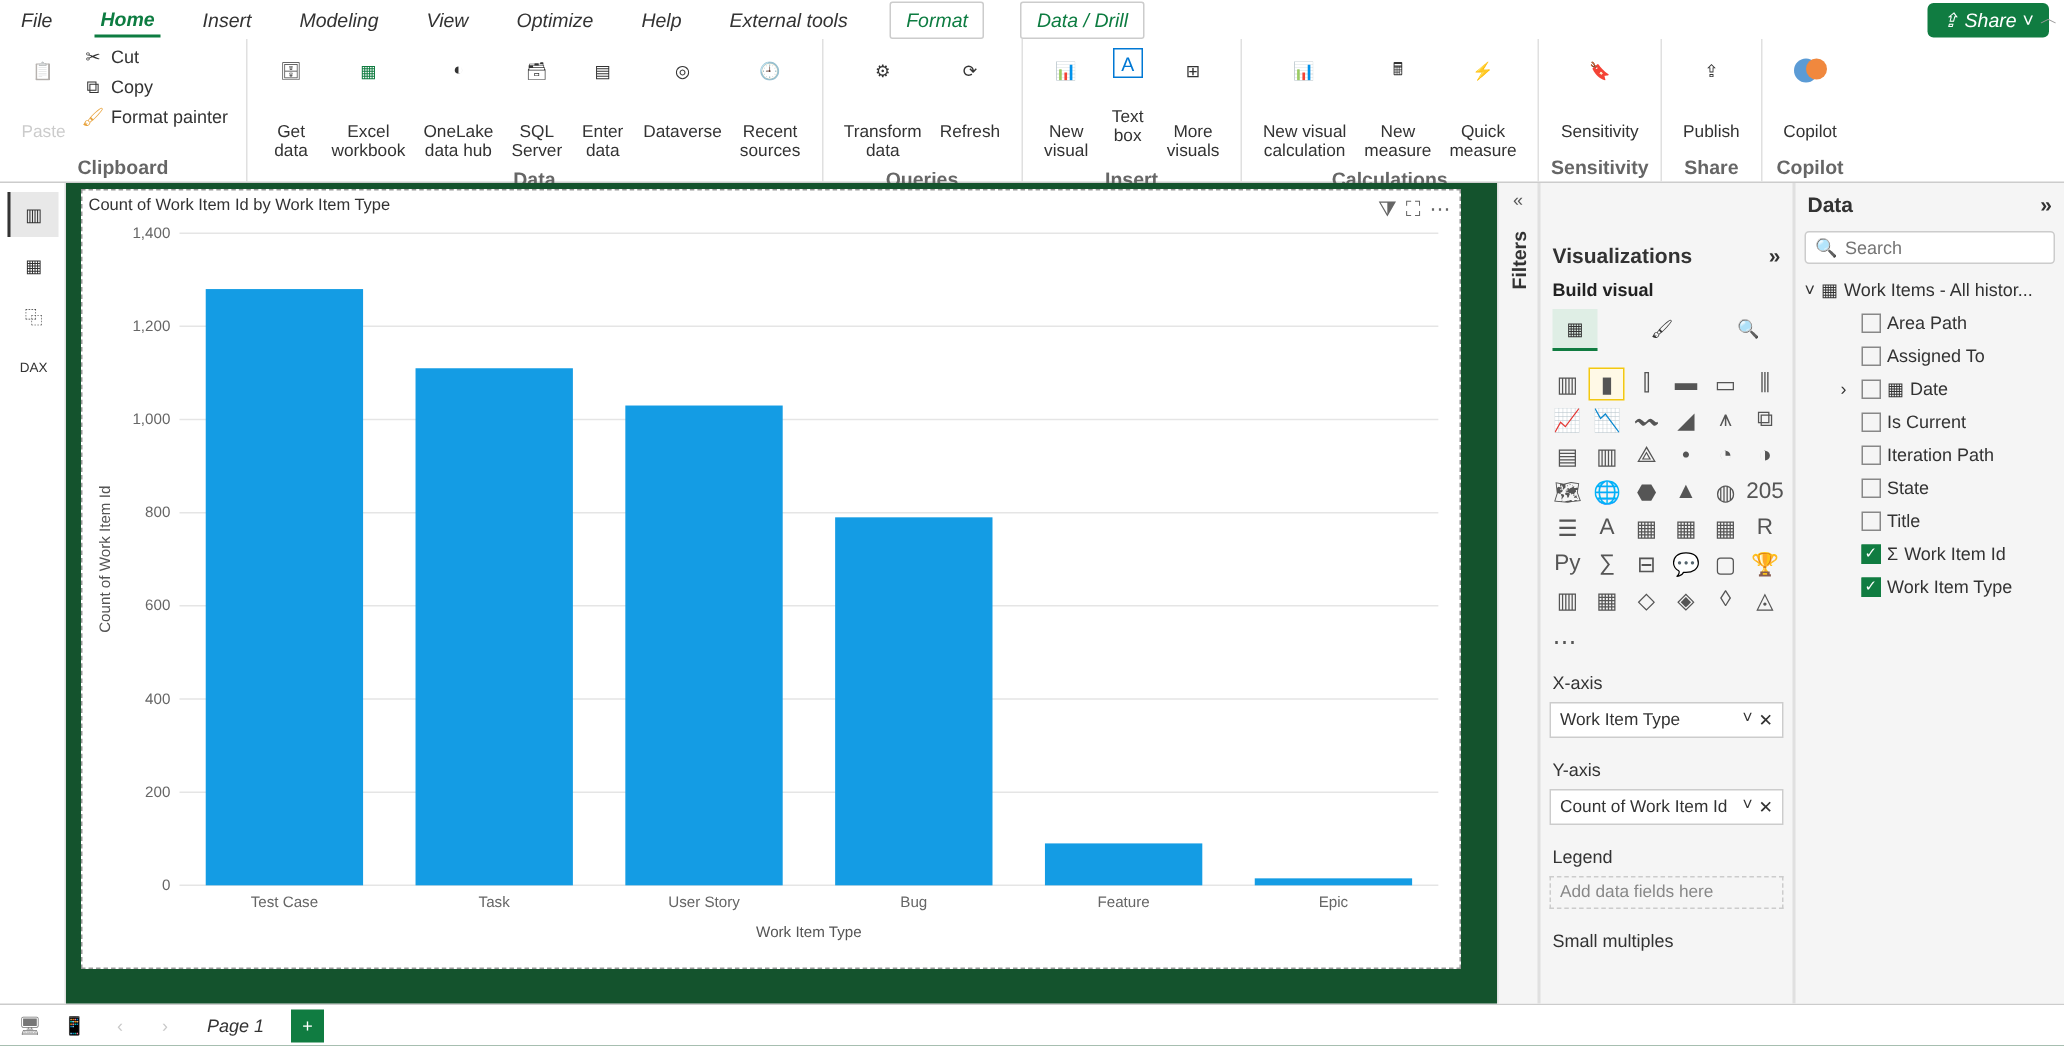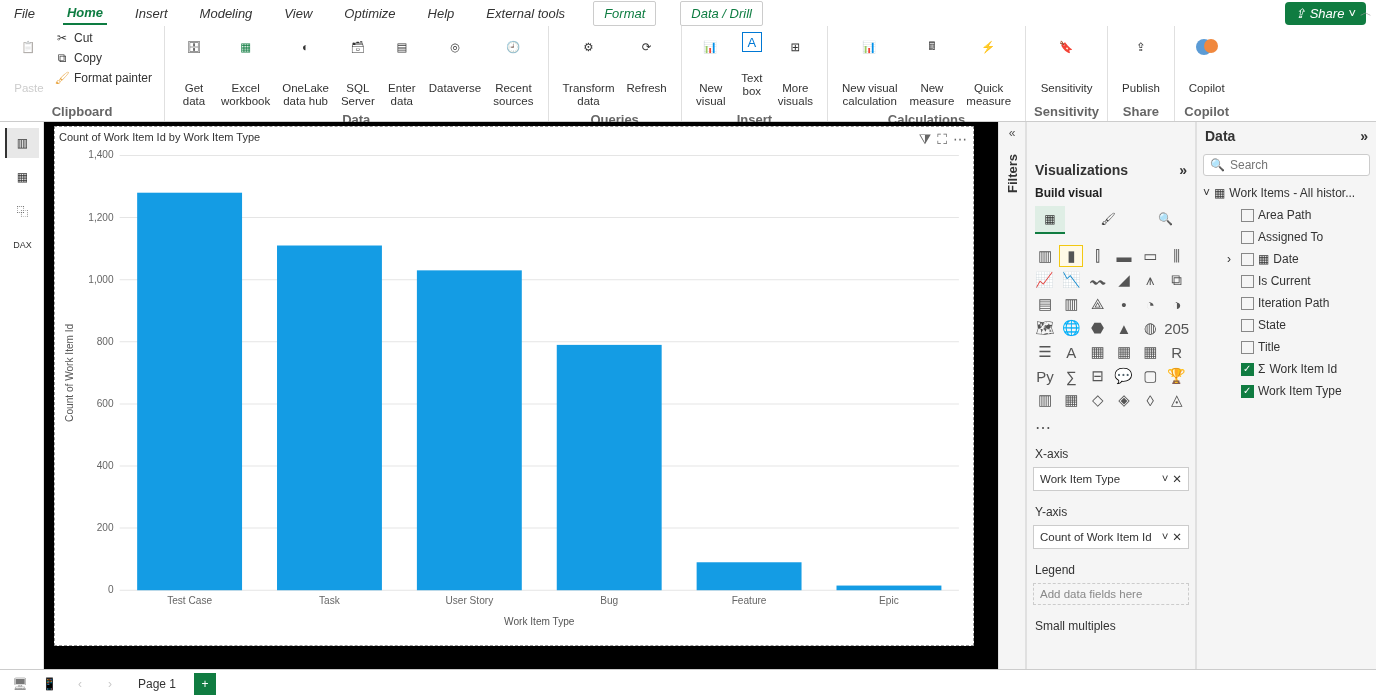--- a/index.html
+++ b/index.html
@@ -24,21 +24,21 @@
 .rbtn.disabled { color:#aaa; filter:grayscale(90%); opacity:.6;}
 .grp-label { font-size:13px; color:#666; text-align:right; padding-bottom:2px;font-weight:bold;}
 
 
 .main { display:flex; height: calc(697px - 26px - 96px - 28px); }
 
 .left-tools { width:44px; border-right:1px solid #e0e0e0; display:flex; flex-direction:column; align-items:center; padding-top:6px; gap:4px;}
 .left-tools .lt { width:34px; height:30px; display:flex; align-items:center; justify-content:center; cursor:pointer; border-left:2px solid transparent;}
 .left-tools .lt.active{background:#e8e8e8;border-left-color:#333;}
 
-.canvas-wrap { flex:1; position:relative; background:#000000; padding:4px 10px 4px 10px; overflow:hidden;}
+.canvas-wrap { flex:1; position:relative; background:#14532d; padding:4px 10px 4px 10px; overflow:hidden;}
 .chart-frame { position:relative; width:920px; height:520px; border:1px dashed #999; padding:4px; background:#fff;}
 .chart-title { font-size:11px; color:#333; margin-bottom:0;}
 .chart-tools { position:absolute; top:4px; right:6px; display:flex; gap:6px; color:#666;}
 .chart-tools span{cursor:pointer;font-size:14px;}
 
 svg.chart{width:100%;height:490px;}
 .y-label-rot { font-size:10px; fill:#555;}
 .x-label-txt { font-size:10px; fill:#555;}
 .grid line{stroke:#e5e5e5;stroke-width:1;}
 .bar{fill:#149ce4;}
@@ -69,21 +69,21 @@
 .search-box input{border:none;outline:none;font-size:12px;flex:1;background:transparent;}
 .tree{padding:2px 4px;font-size:12px;overflow-y:auto;}
 .tree .node{display:flex;align-items:center;gap:4px;padding:4px 2px;cursor:pointer;white-space:nowrap;}
 .tree .indent{padding-left:26px;}
 .cb{width:13px;height:13px;border:1px solid #888;display:inline-block;flex-shrink:0;}
 .cb.checked{background:#107c41;border-color:#107c41;position:relative;}
 .cb.checked:after{content:"✓";color:#fff;font-size:10px;position:absolute;top:-1px;left:1px;}
 
 
 .bottombar{height:28px;border-top:1px solid #ccc;background:#fff;display:flex;align-items:center;padding:0 10px;gap:10px;font-size:12px;}
-.bottombar .pg{padding:2px 8px;cursor:pointer;}
+.bottombar .pg{padding:2px 8px;cursor:pointer;font-style:italic;}
 .bottombar .addpg{width:22px;height:22px;background:#107c41;color:#fff;display:flex;align-items:center;justify-content:center;cursor:pointer;}
 .bb-ico{width:20px;height:20px;display:flex;align-items:center;justify-content:center;color:#777;cursor:pointer;}
 
 
 .viz-pane::-webkit-scrollbar,.tree::-webkit-scrollbar{width:8px;}
 .viz-pane::-webkit-scrollbar-thumb,.tree::-webkit-scrollbar-thumb{background:#ccc;}
 
 .collapse-chev{position:absolute;right:4px;top:4px;font-size:12px;color:#999;cursor:pointer;}
 </style>
 </head>

